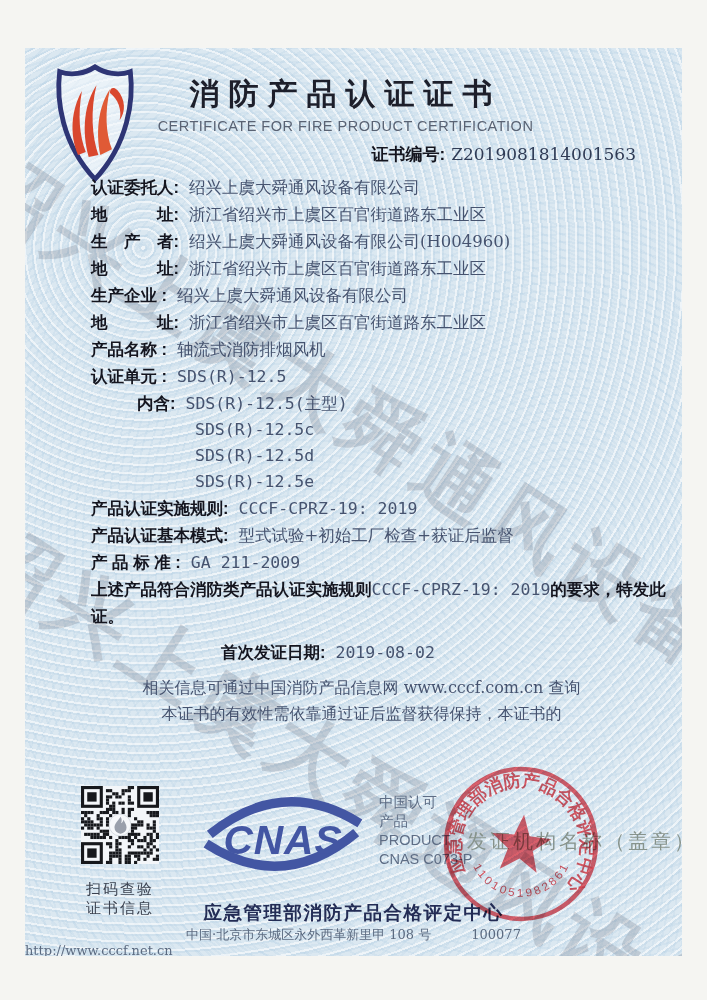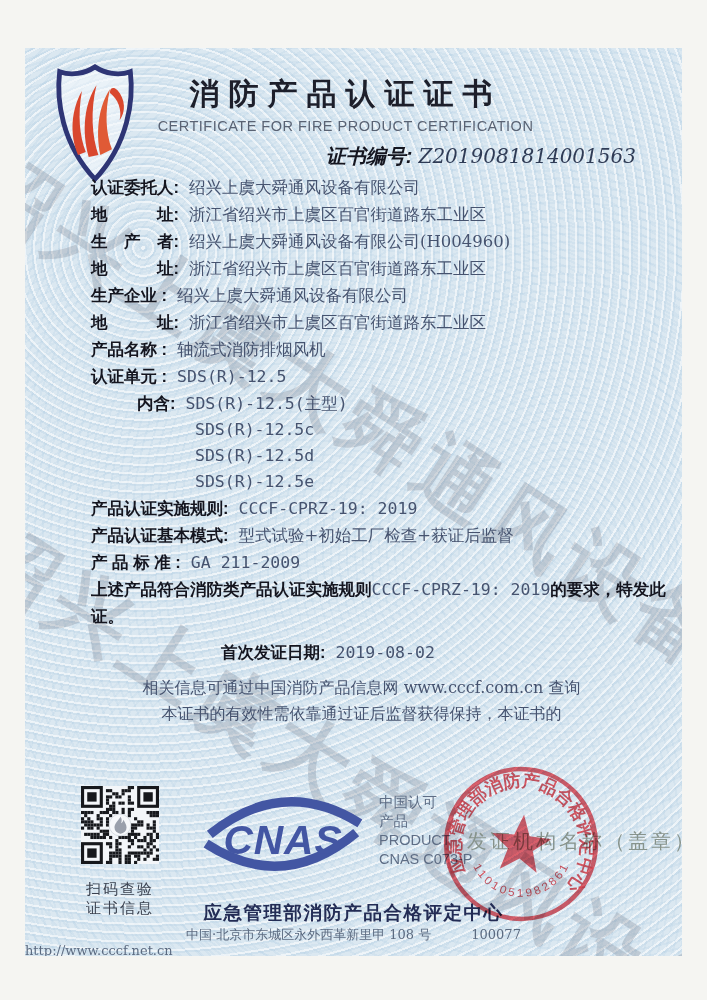--- a/index.html
+++ b/index.html
@@ -27,21 +27,21 @@
   .wm2{top:452px;}
   .logo{position:absolute;left:24px;top:12px;z-index:2;}
   .title{
     position:absolute;left:0;right:16px;top:26px;text-align:center;z-index:2;
     font-size:30px;font-weight:bold;letter-spacing:9px;color:#1d1f2b;
   }
   .subtitle{
     position:absolute;left:0;right:16px;top:70px;text-align:center;z-index:2;
     font-size:14.5px;color:#596273;letter-spacing:.5px;
   }
-  .certno{position:absolute;top:95px;right:46px;font-size:20px;z-index:2;font-style:italic;}
+  .certno{position:absolute;top:95px;right:46px;font-size:17px;z-index:2;}
   .certno .lab{font-weight:bold;color:#14151f;}
   .certno .num{font-family:"DejaVu Serif",serif;color:#2f3b55;margin-left:6px;}
   .body{position:absolute;left:66px;right:36px;top:126px;font-size:16.5px;z-index:2;}
   .row{line-height:27px;white-space:nowrap;}
   .lab{font-weight:700;color:#14151f;}
   .val{font-family:"DejaVu Serif",serif;color:#46536f;margin-left:10px;}
   .mono{font-family:"DejaVu Sans Mono",monospace;}
   .unit-head{padding-left:46px;line-height:26px;}
   .unit{padding-left:104px;line-height:26px;font-family:"DejaVu Sans Mono",monospace;color:#46536f;}
   .statement{line-height:26px;font-weight:700;color:#14151f;width:592px;white-space:normal;}

